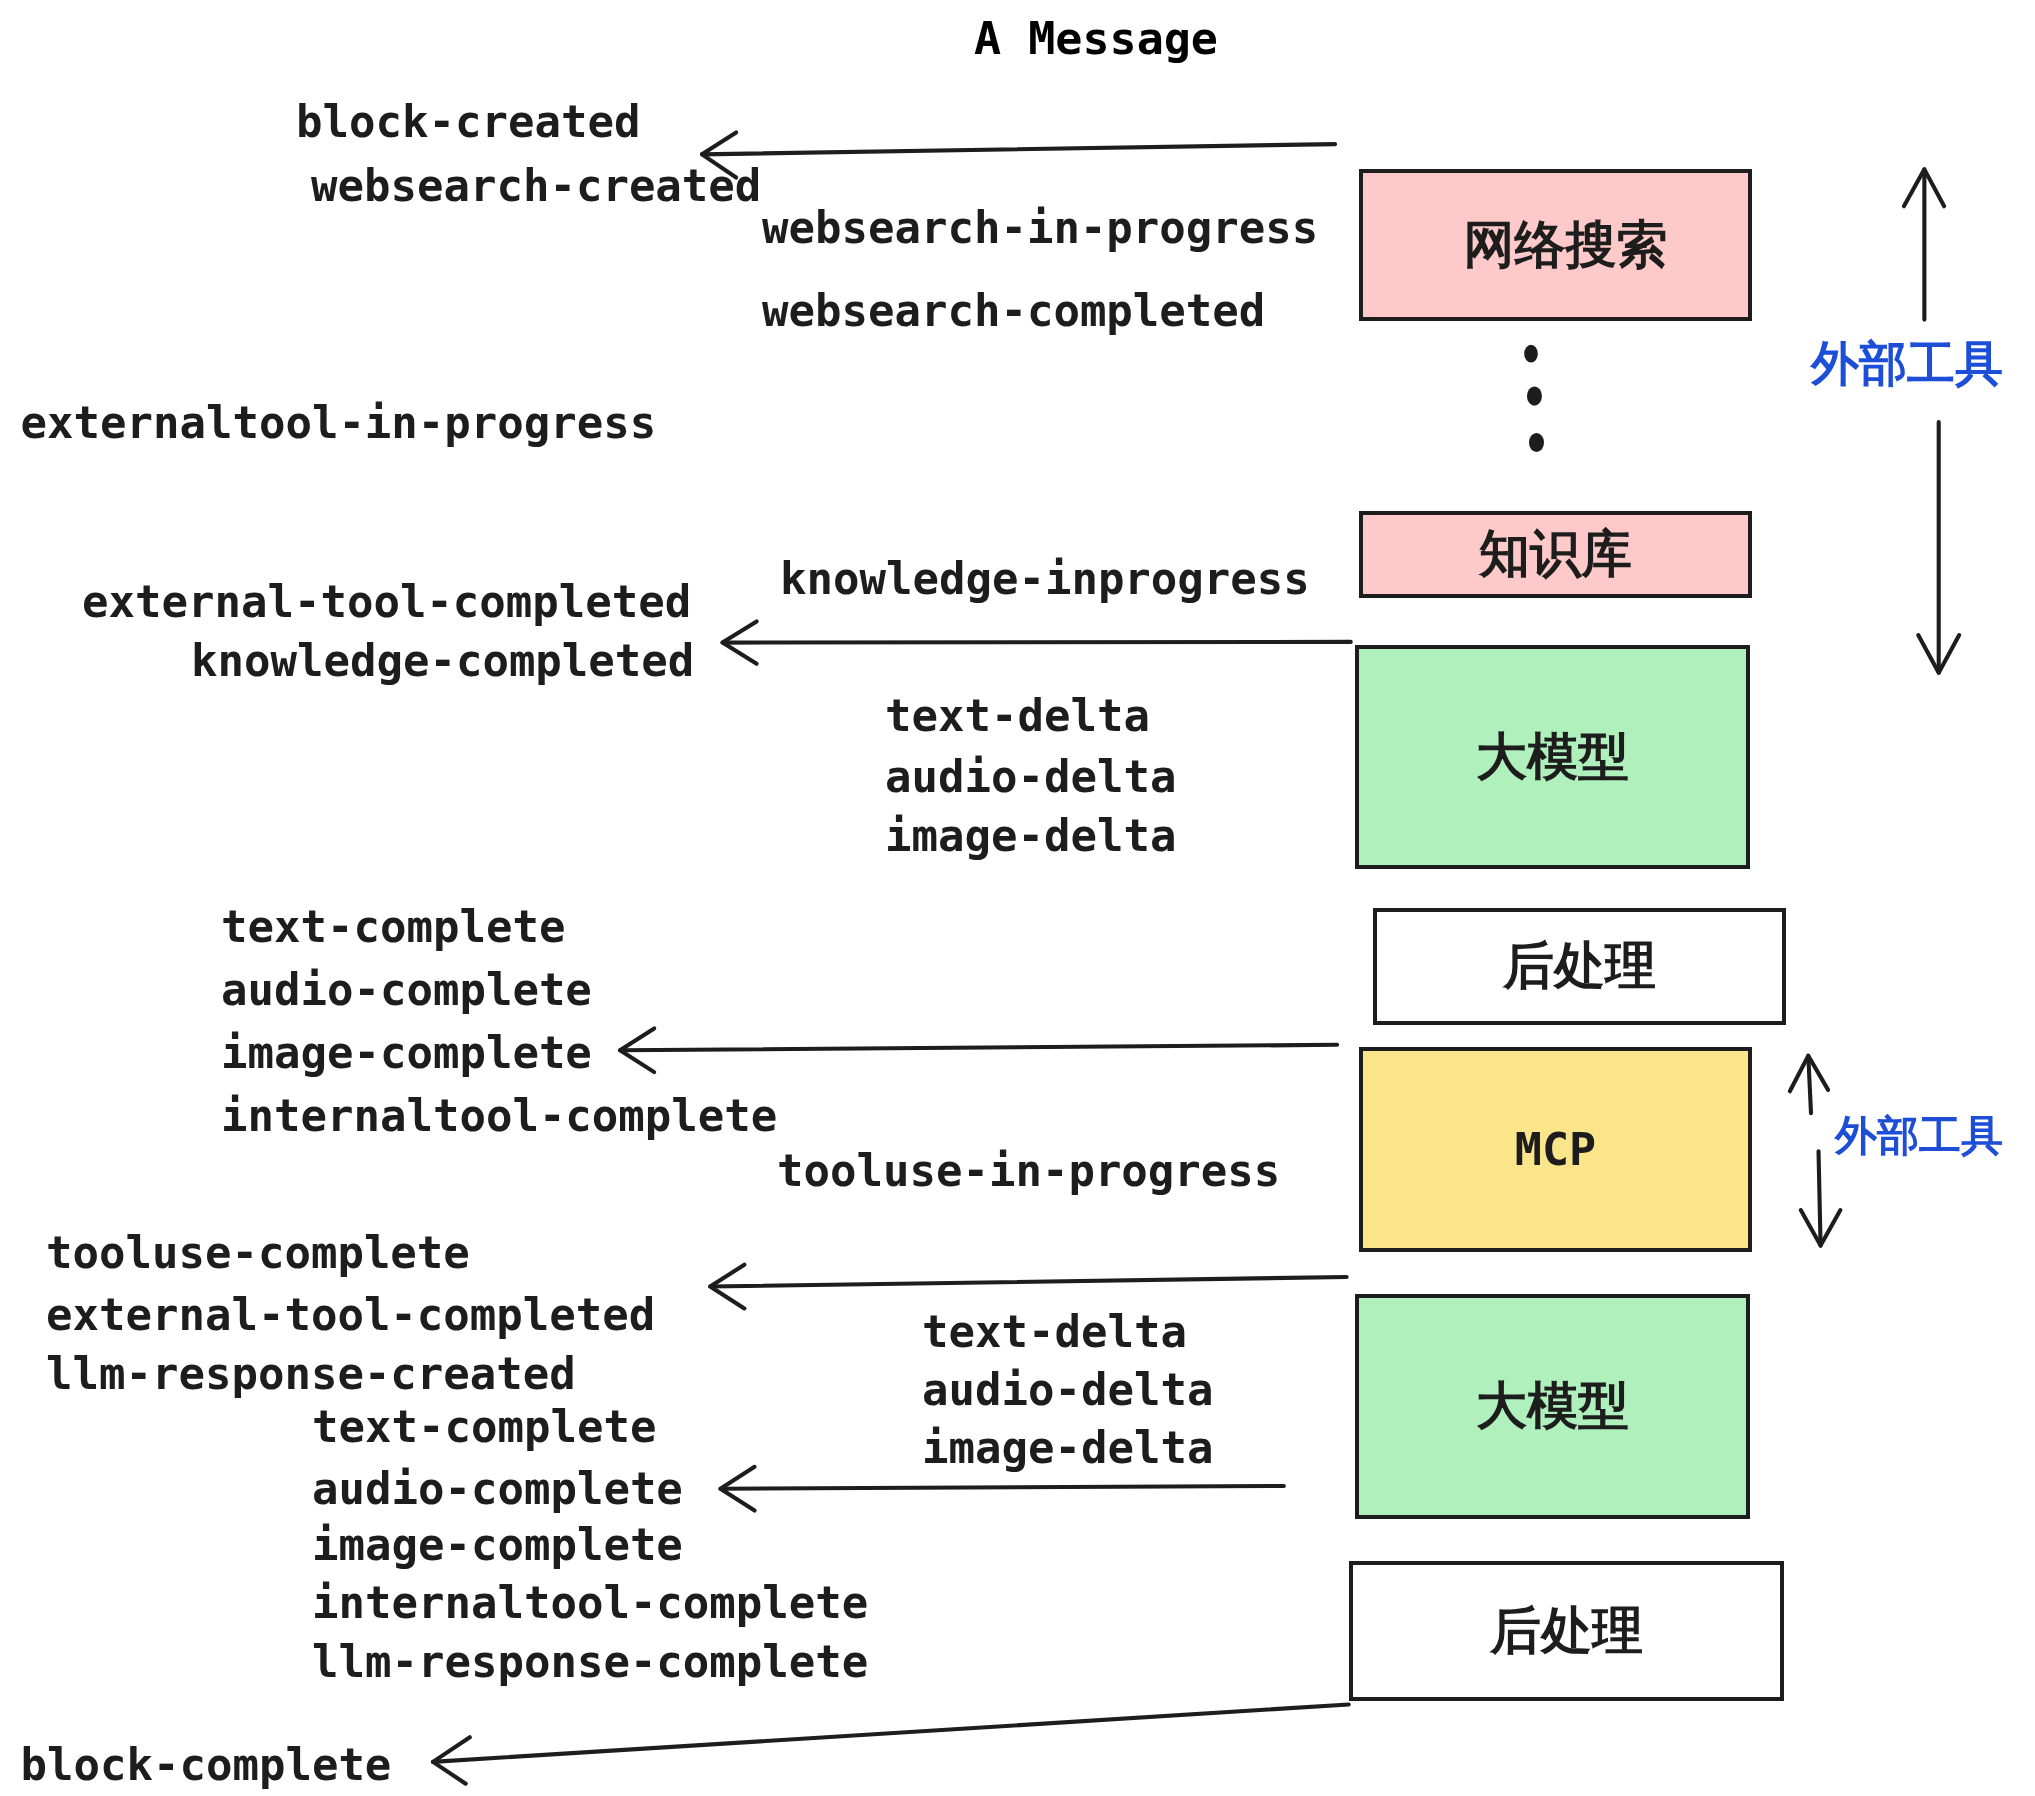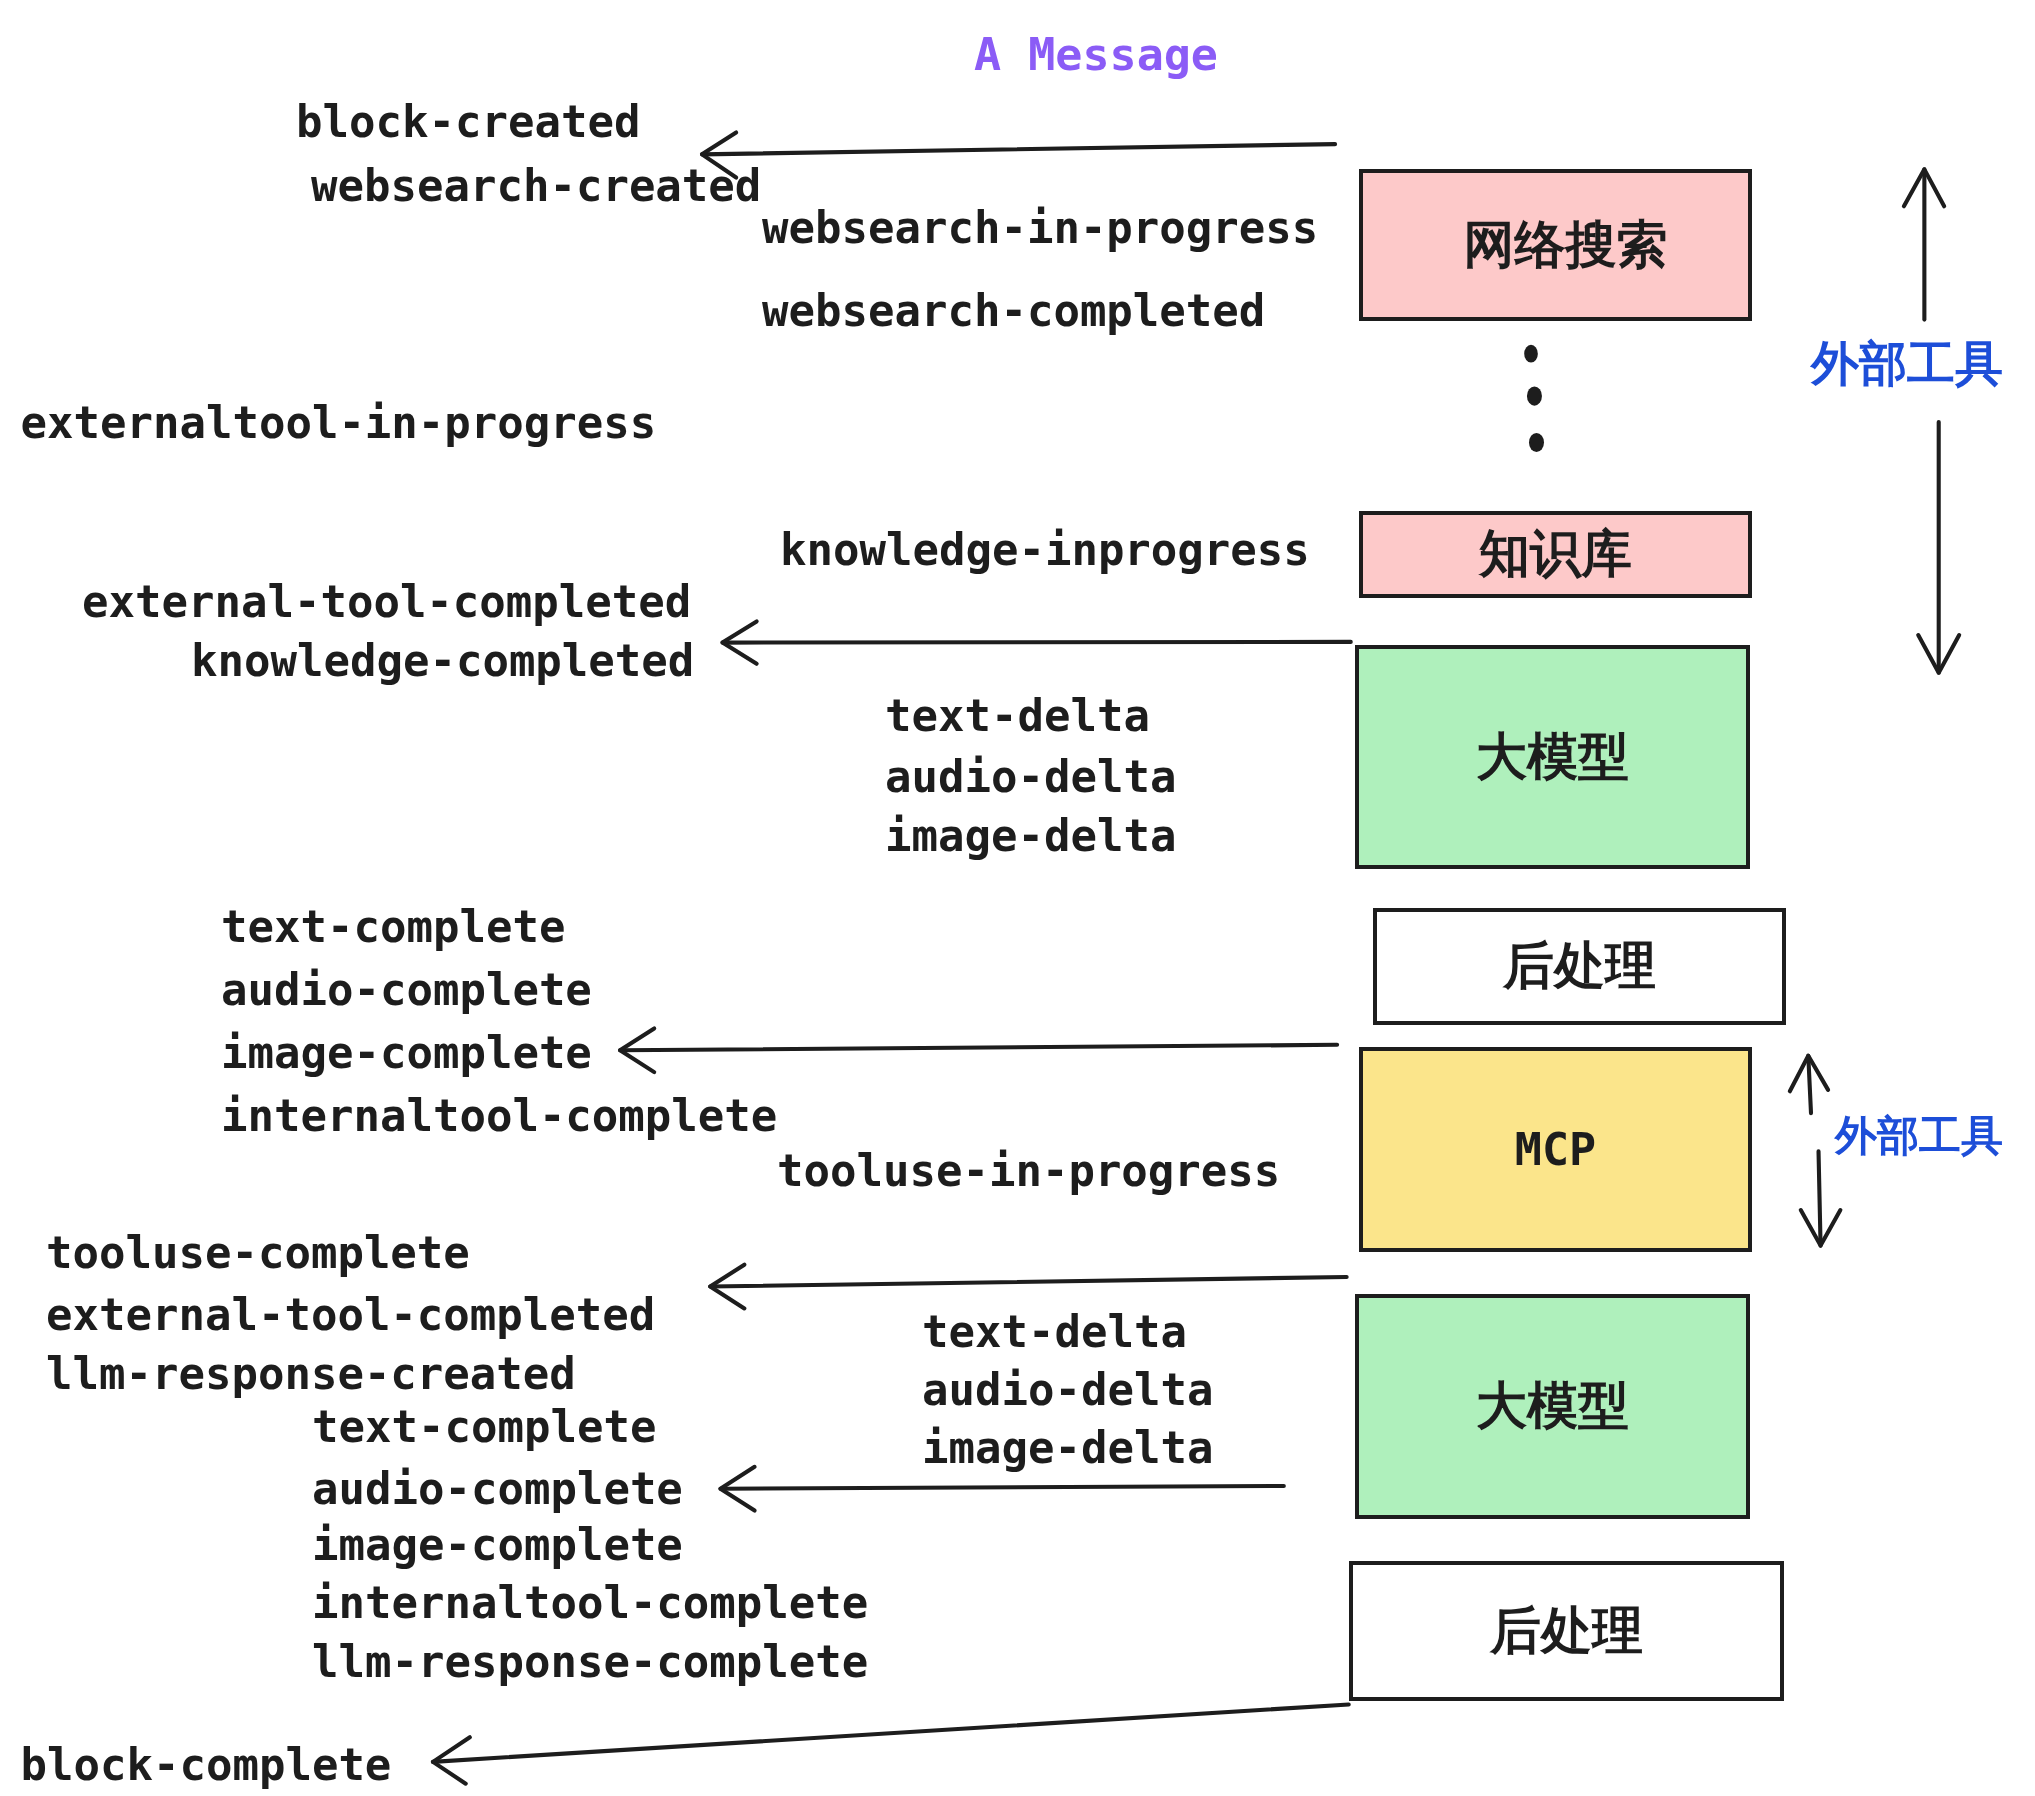--- a/index.html
+++ b/index.html
@@ -1,20 +1,20 @@
 <!DOCTYPE html>
 <html style="font-size:11px"><head>
 <meta charset="utf-8">
 <style>
   html,body{margin:0;padding:0;width:2035px;height:1796px;background:#ffffff;overflow:hidden;}
   #canvas{position:relative;width:2035px;height:1796px;background:#ffffff;
           font-family:"DejaVu Sans Mono","Liberation Mono",monospace;color:#1d1d1d;}
   .ev{position:absolute;font-weight:700;font-size:44px;line-height:60px;white-space:nowrap;color:#1d1d1d;}
   .title{position:absolute;left:857px;top:12.3px;width:478px;text-align:center;
-         font-weight:700;font-size:45px;white-space:nowrap;color:#8b5cf6;margin-top:16px;}
+         font-weight:700;font-size:45px;white-space:nowrap;color:#000000;}
   .box{position:absolute;box-sizing:border-box;border:4.1px solid #1d1d1d;
        display:flex;align-items:center;justify-content:center;}
   .box .cjk{font-family:"DejaVu Sans","Liberation Sans",sans-serif;font-weight:700;font-size:51px;color:#1d1d1d;}
   .box .mono{font-family:"DejaVu Sans Mono","Liberation Mono",monospace;font-weight:700;font-size:45px;color:#1d1d1d;}
   .side{position:absolute;font-family:"DejaVu Sans","Liberation Sans",sans-serif;
         font-weight:700;color:#1d4ed8;white-space:nowrap;}
   .side.top{left:1811px;top:332px;font-size:48px;}
   .side.bottom{left:1835px;top:1108px;font-size:42px;}
   svg{position:absolute;left:0;top:0;}
 </style>
@@ -60,21 +60,21 @@
     </g>
   </svg>
 
   <div class="title">A Message</div>
 
   <div class="ev" style="left:296px;top:92px">block-created</div>
   <div class="ev" style="left:311px;top:156px">websearch-created</div>
   <div class="ev" style="left:762px;top:198px">websearch-in-progress</div>
   <div class="ev" style="left:762px;top:281px">websearch-completed</div>
   <div class="ev" style="left:20.5px;top:393px">externaltool-in-progress</div>
-  <div class="ev" style="left:780px;top:520px">knowledge-inprogress</div>
+  <div class="ev" style="left:780px;top:549px">knowledge-inprogress</div>
   <div class="ev" style="left:82px;top:572px">external-tool-completed</div>
   <div class="ev" style="left:191px;top:631px">knowledge-completed</div>
   <div class="ev" style="left:885px;top:686px">text-delta</div>
   <div class="ev" style="left:885px;top:747px">audio-delta</div>
   <div class="ev" style="left:885px;top:806px">image-delta</div>
   <div class="ev" style="left:221px;top:897px">text-complete</div>
   <div class="ev" style="left:221px;top:960px">audio-complete</div>
   <div class="ev" style="left:221px;top:1023px">image-complete</div>
   <div class="ev" style="left:221px;top:1086px">internaltool-complete</div>
   <div class="ev" style="left:777px;top:1141px">tooluse-in-progress</div>

